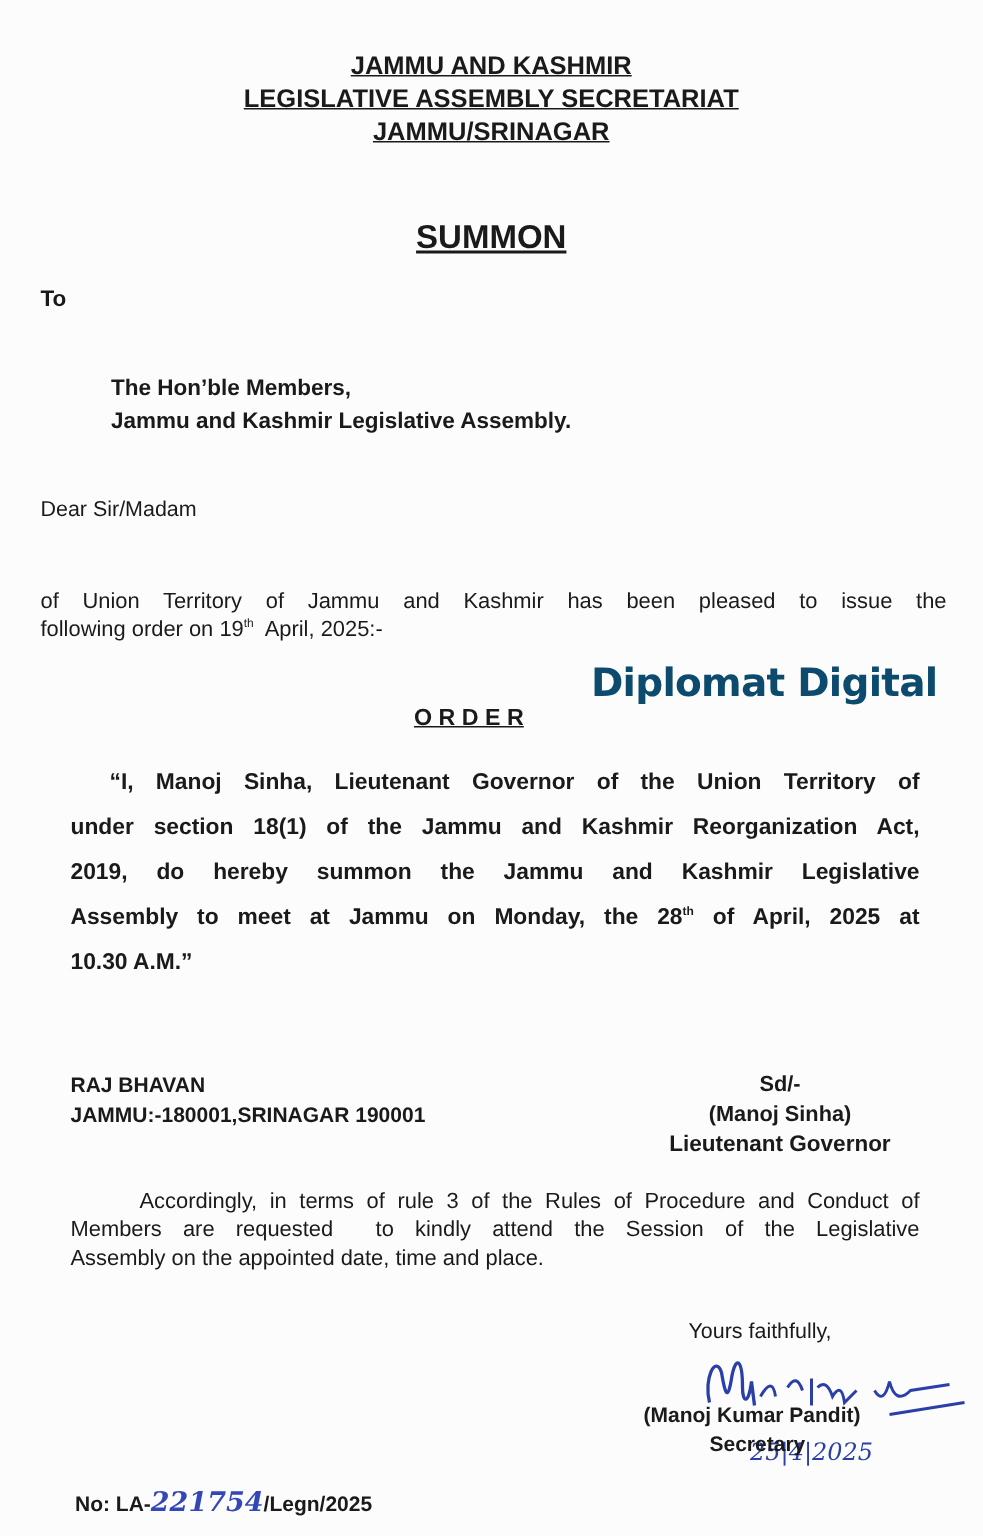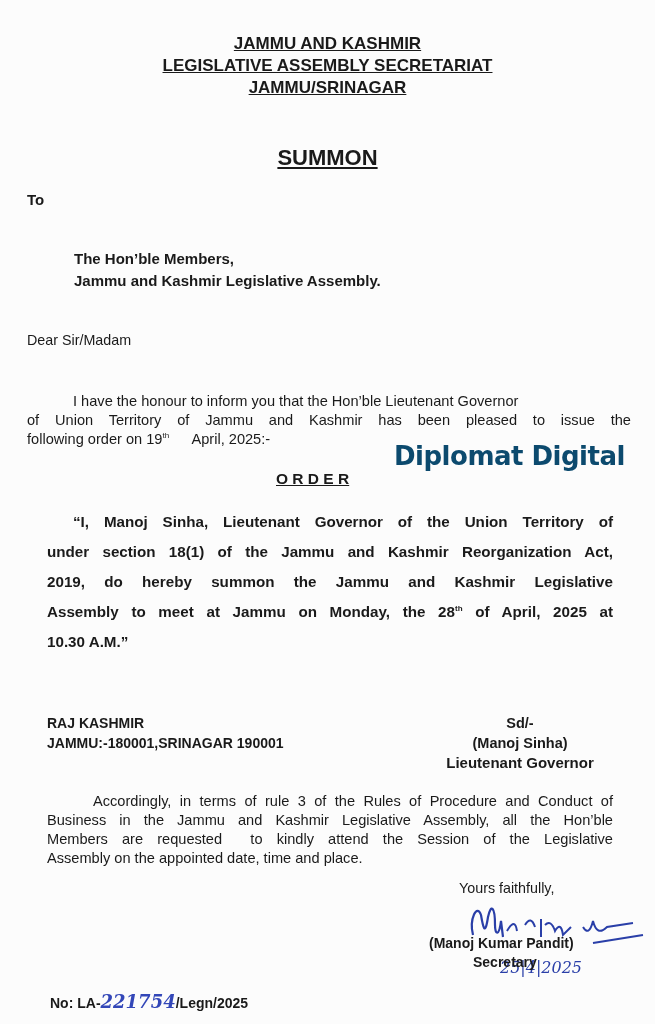--- a/index.html
+++ b/index.html
@@ -39,51 +39,49 @@
 <div class="abs bold" style="left:0;width:655px;text-align:center;top:145px;font-size:22px;text-decoration:underline;">SUMMON</div>
 
 <div class="abs bold t15" style="left:27px;top:191px;">To</div>
 
 <div class="abs bold t15" style="left:74px;top:250px;">The Hon’ble Members,</div>
 <div class="abs bold t15" style="left:74px;top:272px;text-align:right;">Jammu and Kashmir Legislative Assembly.</div>
 
 <div class="abs t14" style="left:27px;top:332px;">Dear Sir/Madam</div>
 
 <div class="abs" style="left:27px;top:392px;width:604px;font-size:14.6px;line-height:19px;">
-  <div class="just" style="padding-left:46px;">I have the honour to inform you that the Hon’ble Lieutenant Governor</div>
   <div class="just" style="text-align-last:justify;">of Union Territory of Jammu and Kashmir has been pleased to issue the</div>
-  <div><span>following order on 19</span><sup>th</sup><span style="white-space:pre;margin-left:15px;">  April, 2025:-</span></div>
+  <div><span>following order on 19</span><sup>th</sup><span style="white-space:pre;">  April, 2025:-</span></div>
 </div>
 
 <div class="abs watermark" style="left:394px;top:441px;">Diplomat Digital</div>
 
 <div class="abs bold" style="left:276px;top:470px;font-size:15.5px;text-decoration:underline;white-space:pre;">O R D E R</div>
 
 <div class="abs order-para" style="left:47px;top:507px;width:566px;">
   <div style="padding-left:26px;text-align-last:justify;text-align:justify;">“I, Manoj Sinha, Lieutenant Governor of the Union Territory of</div>
   <div style="text-align:justify;text-align-last:justify;">under section 18(1) of the Jammu and Kashmir Reorganization Act,</div>
   <div style="text-align:justify;text-align-last:justify;word-spacing:6px;">2019, do hereby summon the Jammu and Kashmir Legislative</div>
   <div style="text-align:justify;text-align-last:justify;"><span>Assembly to meet at Jammu on Monday, the 28</span><sup>th</sup><span> of April, 2025 at</span></div>
   <div>10.30 A.M.”</div>
 </div>
 
 <div class="abs bold" style="left:47px;top:713px;font-size:14px;line-height:20px;">
-  <div>RAJ KASHMIR</div>
+  <div>RAJ BHAVAN</div>
   <div>JAMMU:-180001,SRINAGAR 190001</div>
 </div>
 
 <div class="abs bold" style="left:440px;width:160px;top:713px;text-align:center;font-size:14.5px;line-height:20px;">
   <div>Sd/-</div>
   <div>(Manoj Sinha)</div>
   <div style="font-size:15px;">Lieutenant Governor</div>
 </div>
 
 <div class="abs gov-para" style="left:47px;top:792px;width:566px;">
   <div class="just" style="padding-left:46px;text-align-last:justify;">Accordingly, in terms of rule 3 of the Rules of Procedure and Conduct of</div>
-  <div class="just" style="text-align-last:justify;">Business in the Jammu and Kashmir Legislative Assembly, all the Hon’ble</div>
   <div class="just" style="text-align-last:justify;white-space:pre-wrap;">Members are requested  to kindly attend the Session of the Legislative</div>
   <div>Assembly on the appointed date, time and place.</div>
 </div>
 
 <div class="abs" style="left:459px;top:880px;font-size:14.3px;">Yours faithfully,</div>
 
 <svg class="abs" style="left:455px;top:897px;" width="200" height="85">
   <path d="M18 38 C14 22, 22 6, 26 18 C28 30, 30 40, 33 20 C36 6, 40 10, 40 28 C40 38, 44 40, 46 24 L48 40" fill="none" stroke="#2a3fa8" stroke-width="2.2"></path>
   <path d="M52 34 q8 -14 10 0 M70 28 q6 -10 10 2 M86 22 l0 18 M90 28 q6 -6 10 6 q6 -10 8 4 q8 -8 8 -8" fill="none" stroke="#2a3fa8" stroke-width="2"></path>
   <path d="M128 30 q6 10 10 -6 q4 16 14 6 l26 -4" fill="none" stroke="#2a3fa8" stroke-width="2"></path>

